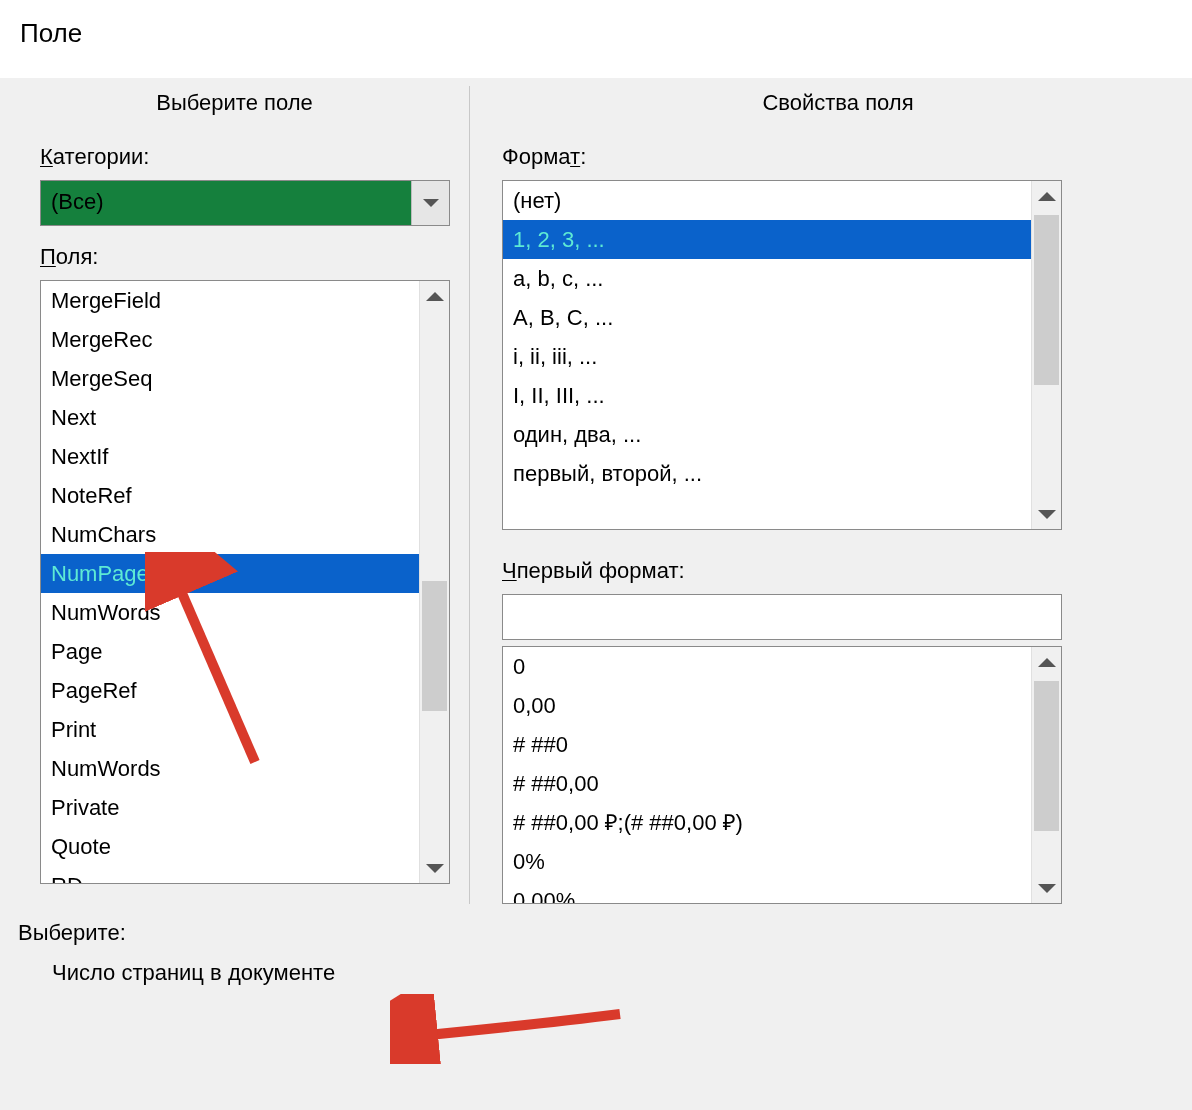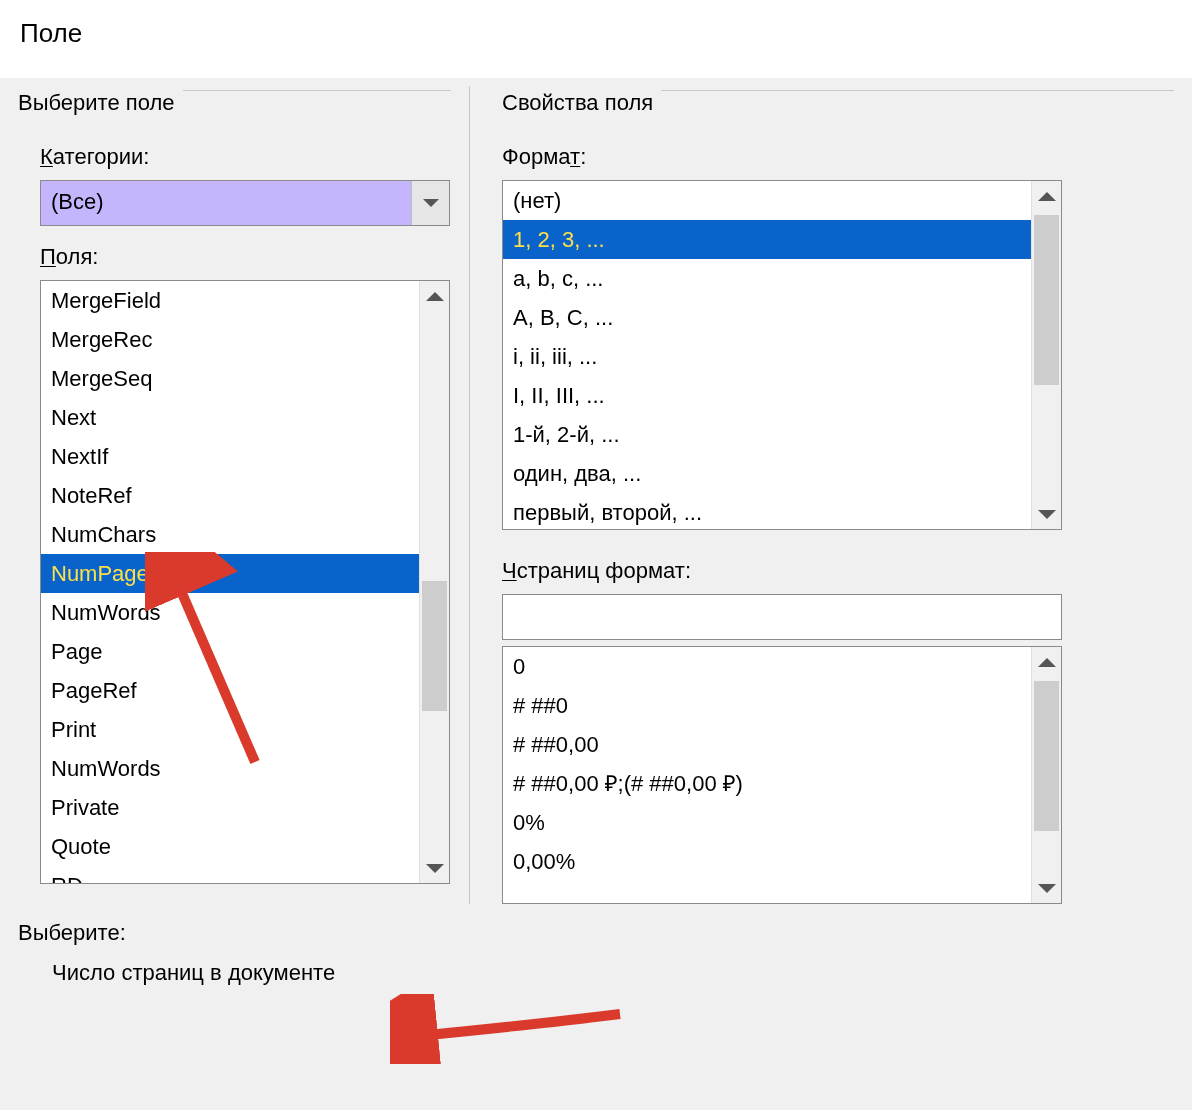--- a/index.html
+++ b/index.html
@@ -27,39 +27,41 @@
     flex: 0 0 470px;
     padding: 0 18px 0 18px;
     border-right: 1px solid #c8c8c8;
   }
   .right-panel {
     flex: 1;
     padding: 0 18px 0 32px;
   }
   .section-header {
     display: flex;
+    align-items: center;
     font-size: 22px;
     padding: 4px 0 24px 0;
+    flex-direction: column;
   }
   .section-header .line {
     flex: 1;
     height: 1px;
     background: #c8c8c8;
     margin-left: 8px;
   }
   .label {
     font-size: 22px;
     padding: 4px 0 4px 22px;
   }
   .underline { text-decoration: underline; text-decoration-thickness: 1px; text-underline-offset: 2px; }
   .dropdown {
     display: flex;
     margin: 6px 0 14px 22px;
     border: 1px solid #8a8a8a;
-    background: #c4b5fd;
+    background: #15803d;
     height: 46px;
     width: 410px;
   }
   .dropdown-value {
     flex: 1;
     padding: 8px 10px;
     font-size: 22px;
   }
   .dropdown-btn {
     width: 38px;
@@ -88,21 +90,21 @@
   }
   .listbox .item {
     padding: 2px 10px;
     font-size: 22px;
     line-height: 35px;
     cursor: default;
     white-space: nowrap;
   }
   .listbox .item.selected {
     background: #0A62CB;
-    color: #fde047;
+    color: #5eead4;
   }
   .scrollbar-v {
     position: absolute;
     right: 0; top: 0; bottom: 0;
     width: 30px;
     background: #f0f0f0;
     border-left: 1px solid #e0e0e0;
   }
   .scroll-arrow {
     width: 30px; height: 30px;
@@ -227,42 +229,42 @@
       <span>Форма</span><span class="underline">т</span><span>:</span>
     </div>
     <div class="listbox right-listbox1">
       <div class="listbox-items" id="format-items">
           <div class="item">(нет)</div>
           <div class="item selected">1, 2, 3, ...</div>
           <div class="item">a, b, c, ...</div>
           <div class="item">A, B, C, ...</div>
           <div class="item">i, ii, iii, ...</div>
           <div class="item">I, II, III, ...</div>
-          <div class="item">1-й, 2-й, ...</div>
           <div class="item">один, два, ...</div>
           <div class="item">первый, второй, ...</div>
         </div>
       <div class="scrollbar-v">
         <div class="scroll-arrow up">
             <div class="caret-up"></div>
           </div>
         <div class="scroll-thumb" style="top:34px;height:170px;"></div>
         <div class="scroll-arrow down">
             <div class="caret-down"></div>
           </div>
       </div>
     </div>
 
     <div class="label" style="padding-left:0;">
-      <span class="underline">Ч</span><span>страниц формат:</span>
+      <span class="underline">Ч</span><span>первый формат:</span>
     </div>
     <div class="textfield"></div>
     <div class="listbox right-listbox2">
       <div class="listbox-items" id="numformat-items">
           <div class="item">0</div>
+          <div class="item">0,00</div>
           <div class="item"># ##0</div>
           <div class="item"># ##0,00</div>
           <div class="item"># ##0,00 ₽;(# ##0,00 ₽)</div>
           <div class="item">0%</div>
           <div class="item">0,00%</div>
         </div>
       <div class="scrollbar-v">
         <div class="scroll-arrow up">
             <div class="caret-up"></div>
           </div>

